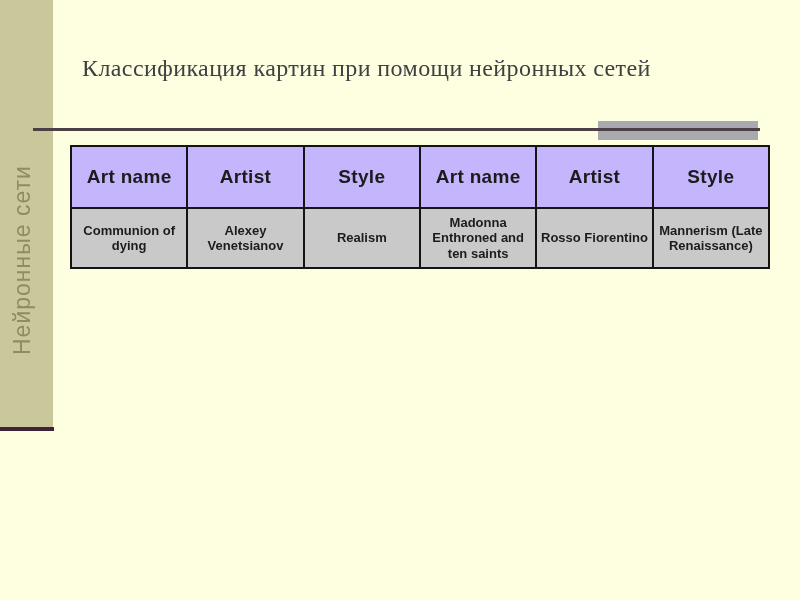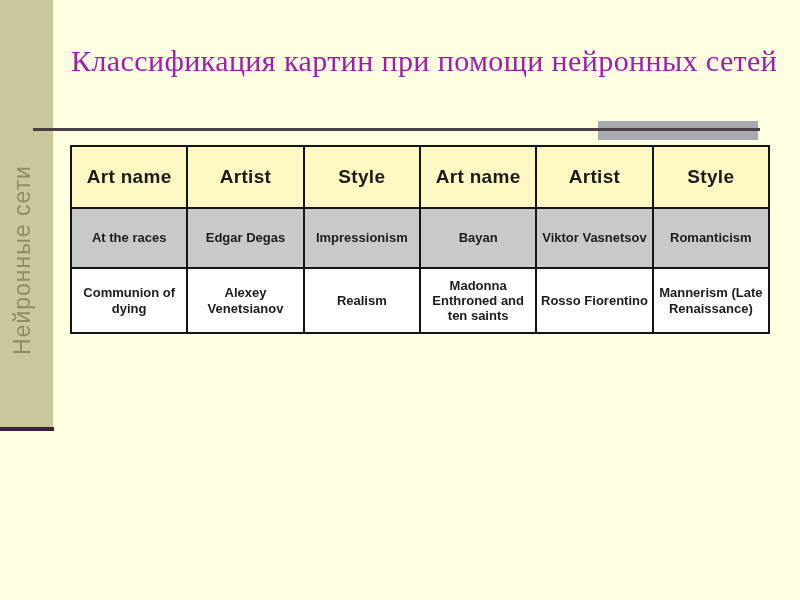--- a/index.html
+++ b/index.html
@@ -30,26 +30,26 @@
   }
   .sidebar-underline {
     position: absolute; left: 0; top: 427px;
     width: 54px; height: 4px;
     background: #3f2438;
   }
 
   
   .title {
     position: absolute; left: 71px; top: 44px;
-    margin: 0;
+    margin: 11px;
     font-family: "Liberation Serif", serif;
     font-weight: 400;
-    font-size: 30px;
+    font-size: 24px;
     letter-spacing: 0.4px;
-    color: #a21caf;
+    color: #404040;
     white-space: nowrap;
   }
 
   
   .title-rule-shadow {
     position: absolute; left: 598px; top: 121px;
     width: 160px; height: 19px;
     background: #a9a9b0;
   }
   .title-rule {
@@ -69,21 +69,21 @@
   table.paintings th, table.paintings td {
     border: 2px solid #141414;
     text-align: center;
     vertical-align: middle;
     color: #1c1c1c;
     padding: 1px 2px;
     overflow: hidden;
   }
   table.paintings th {
     height: 58px;
-    background: #fef9c3;
+    background: #c4b5fd;
     font-size: 19px;
     font-weight: 600;
     letter-spacing: 0.3px;
   }
   table.paintings td {
     font-size: 13px;
     font-weight: 600;
     line-height: 1.18;
   }
   tbody tr:nth-child(odd)  { background: #c9c9c9; }
@@ -116,28 +116,20 @@
           <th>Art name</th>
           <th>Artist</th>
           <th>Style</th>
           <th>Art name</th>
           <th>Artist</th>
           <th>Style</th>
         </tr>
     </thead>
     <tbody>
         <tr>
-          <td>At the races</td>
-          <td>Edgar Degas</td>
-          <td>Impressionism</td>
-          <td>Bayan</td>
-          <td>Viktor Vasnetsov</td>
-          <td>Romanticism</td>
-        </tr>
-        <tr>
           <td>Communion of dying</td>
           <td>Alexey Venetsianov</td>
           <td>Realism</td>
           <td>Madonna Enthroned and ten saints</td>
           <td>Rosso Fiorentino</td>
           <td>Mannerism (Late Renaissance)</td>
         </tr>
       </tbody>
   </table>
 

